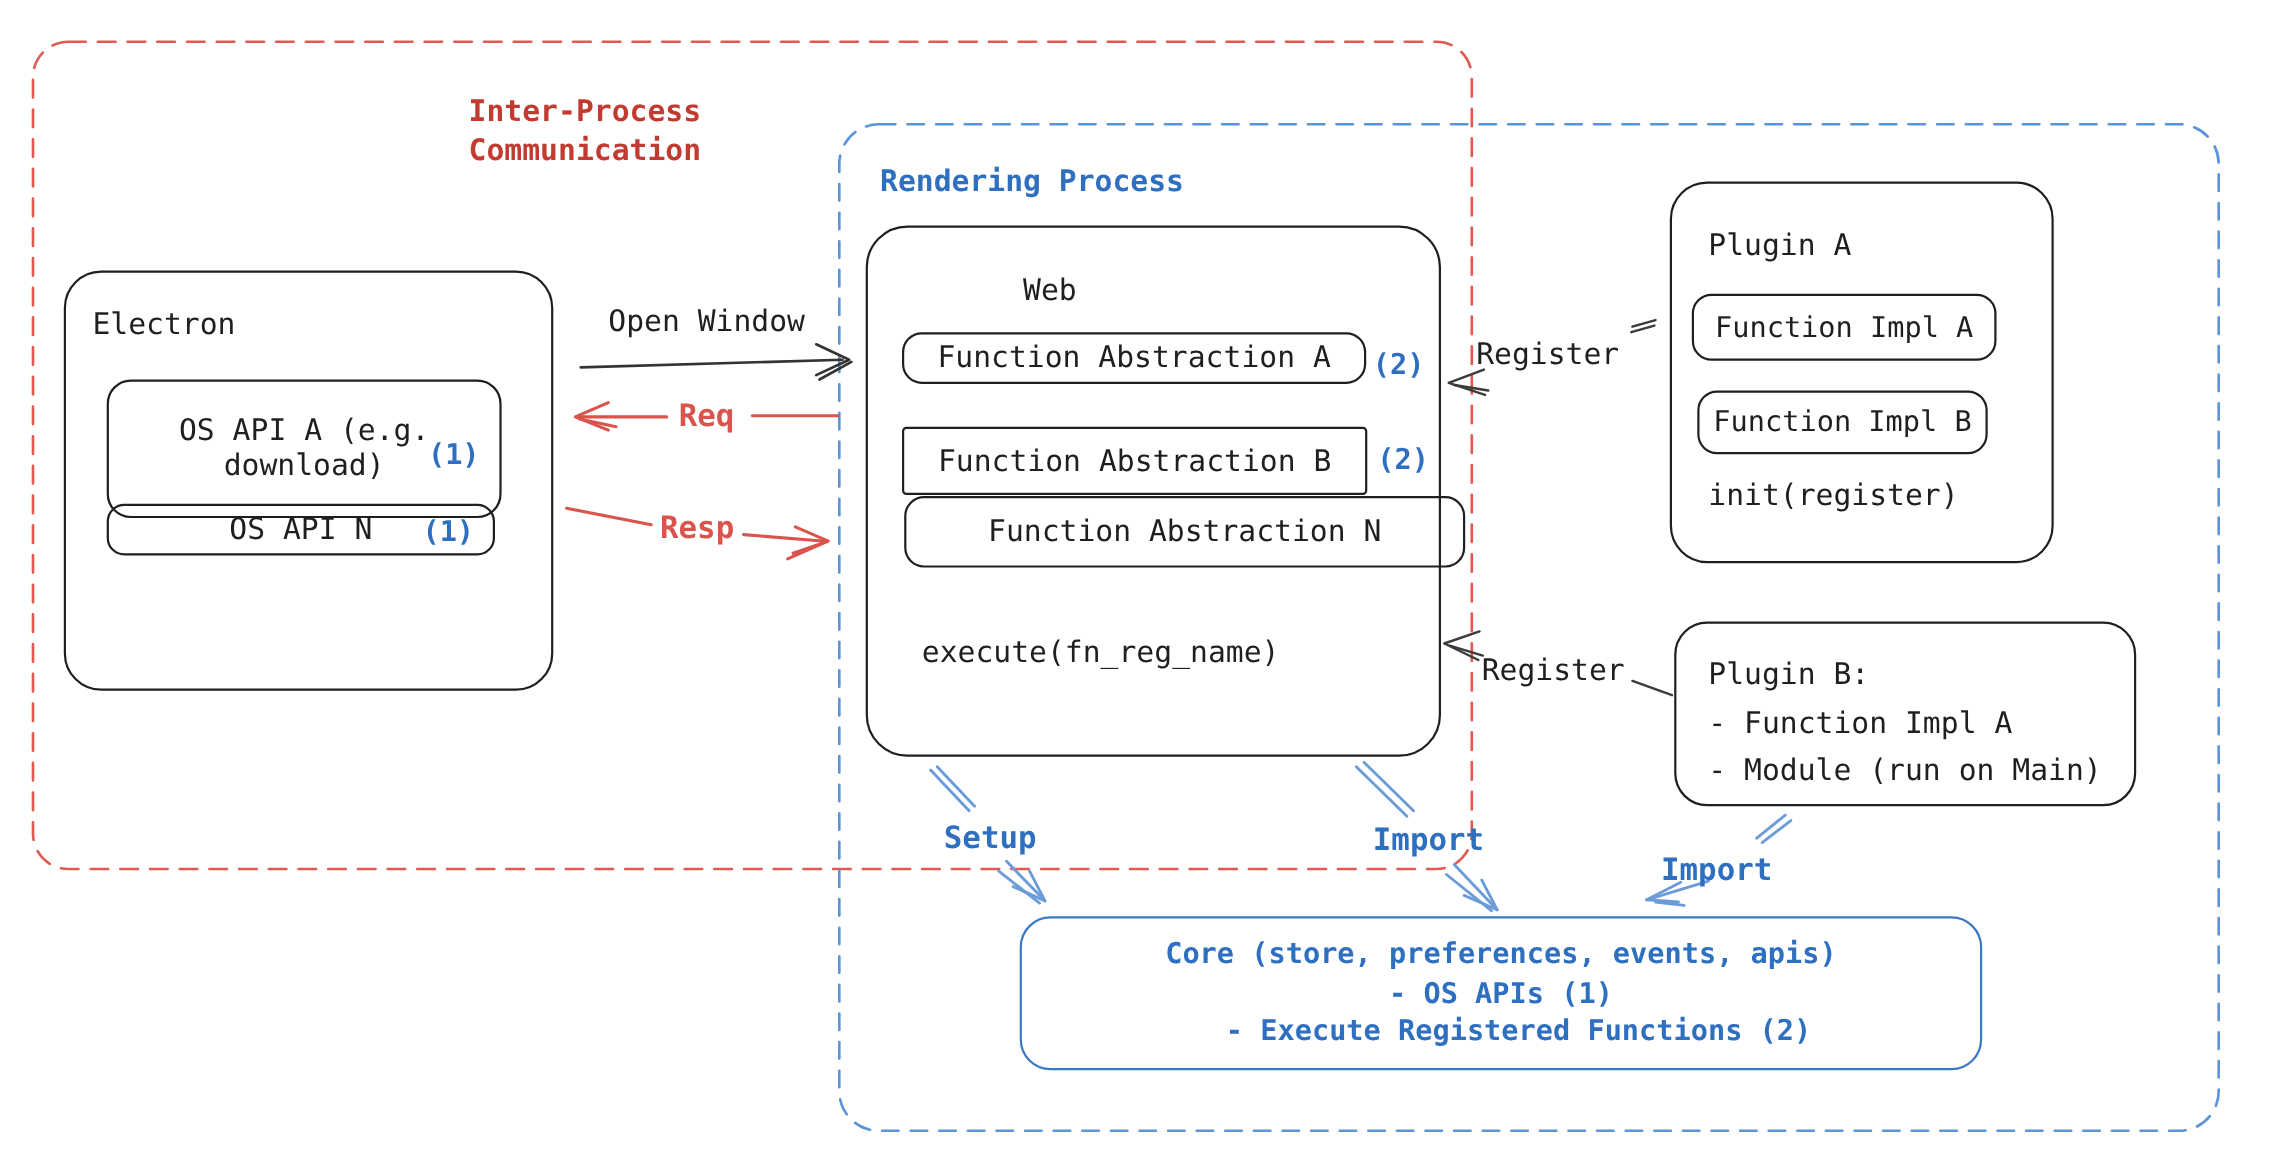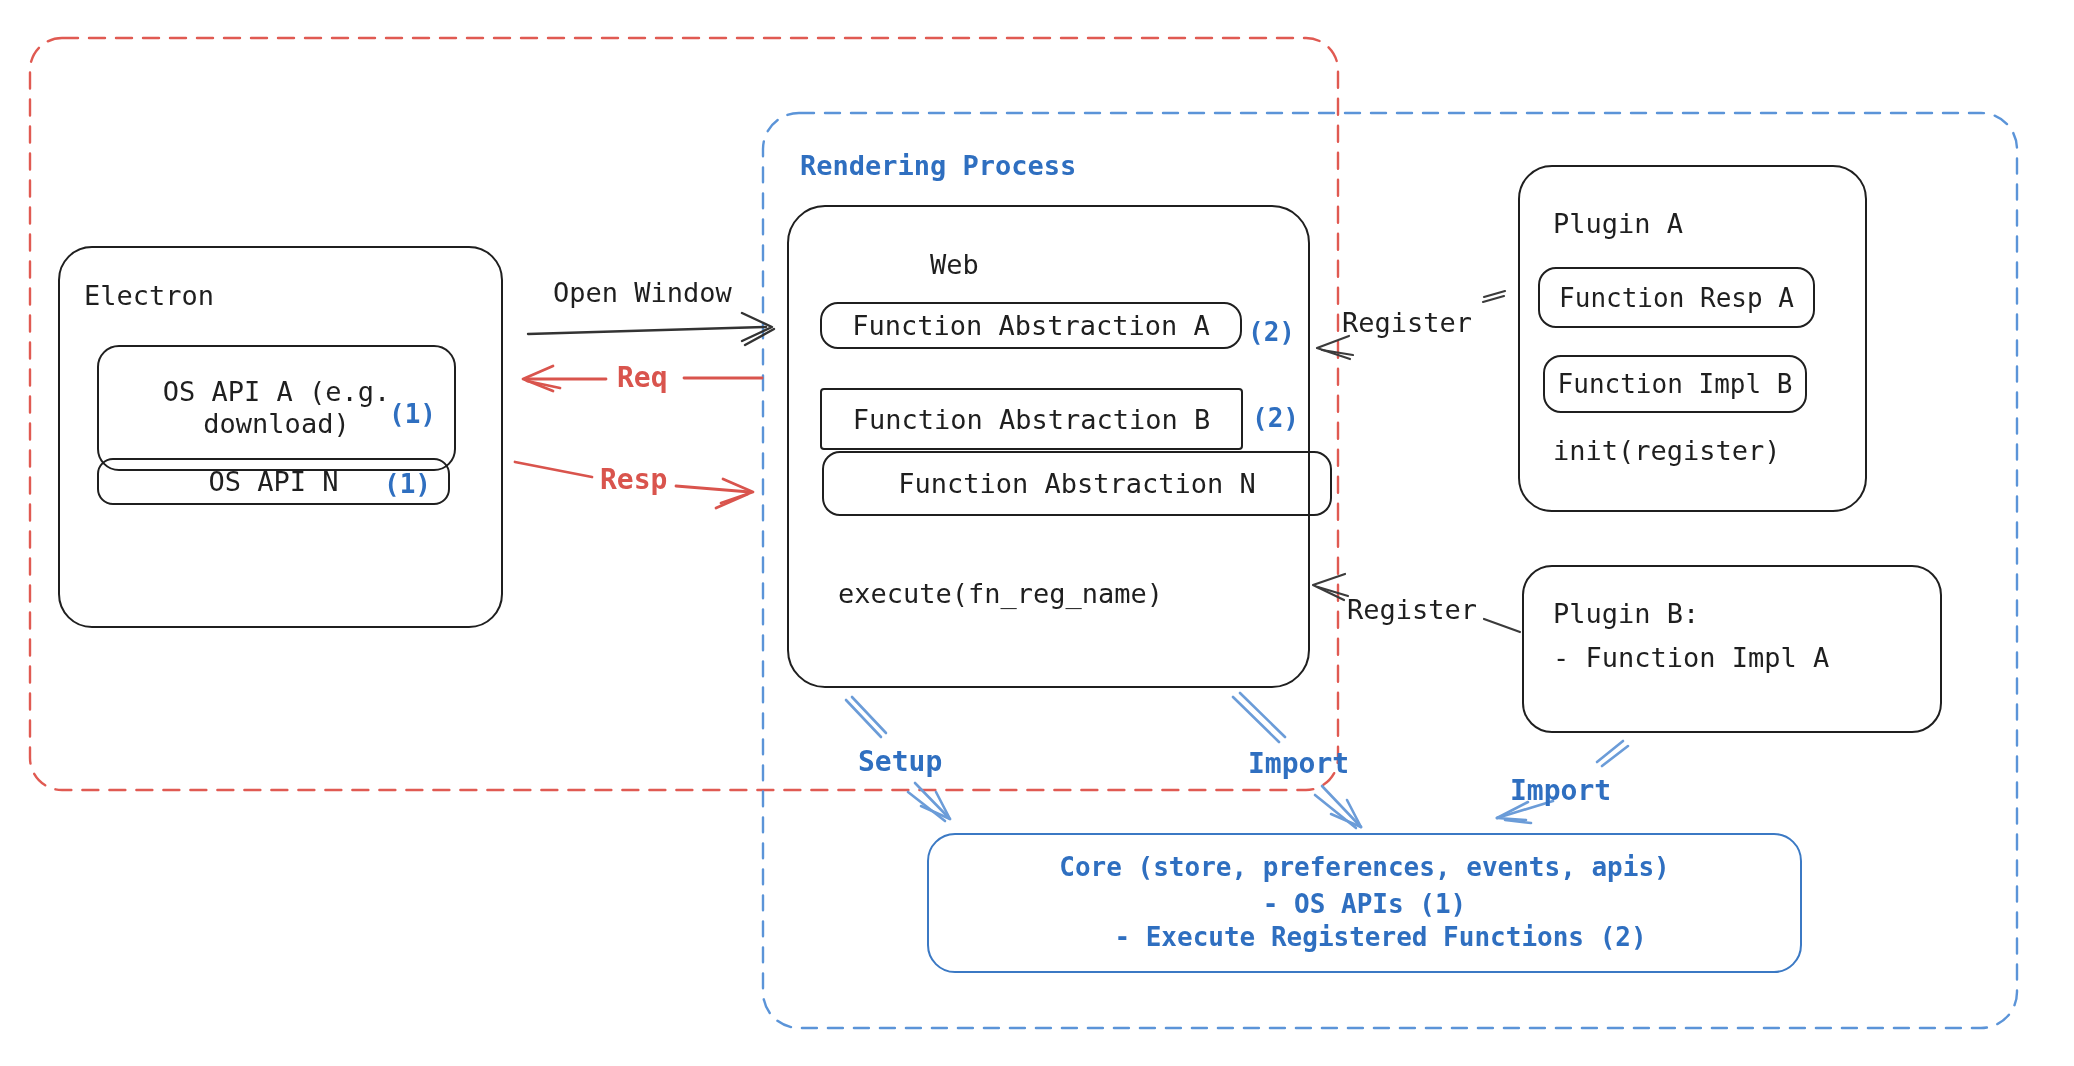--- a/index.html
+++ b/index.html
@@ -81,20 +81,22 @@
     <g stroke="#6b9cd8" stroke-width="2.6">
       <path d="M1623,741 L1597,762"></path>
       <path d="M1628,746 L1602,766"></path>
       <path d="M1553,801 L1497,818"></path>
       <path d="M1528,802 L1497,818"></path>
       <path d="M1526,820 L1497,818"></path>
       <path d="M1531,823 L1505,820"></path>
     </g>
   </svg>
 
+  <div class="lbl red" style="left:426px;top:84px;line-height:35px;">Inter-Process
+Communication</div>
   <div class="lbl blue" style="left:800px;top:148px;">Rendering Process</div>
 
   <div class="box" style="left:58px;top:246px;width:445px;height:382px;border-radius:34px;"></div>
   <div class="lbl" style="left:84px;top:278px;">Electron</div>
 
   <div class="box" style="left:97px;top:345px;width:359px;height:126px;border-radius:22px;">
     <div style="position:absolute;left:0;top:0;width:100%;height:100%;display:flex;flex-direction:column;align-items:center;justify-content:center;line-height:32px;" class="center-text">
       <span>OS API A (e.g.</span>
       <span>download)</span>
     </div>
@@ -122,30 +124,31 @@
   <div class="box cbox" style="left:822px;top:451px;width:510px;height:65px;border-radius:18px;">
     <span class="center-text">Function Abstraction N</span>
   </div>
 
   <div class="lbl" style="left:838px;top:576px;">execute(fn_reg_name)</div>
 
   <div class="box" style="left:1518px;top:165px;width:349px;height:347px;border-radius:34px;"></div>
   <div class="lbl" style="left:1553px;top:206px;text-align:center;">Plugin A</div>
 
   <div class="box cbox" style="left:1538px;top:267px;width:277px;height:61px;border-radius:18px;">
-    <span class="center-text" style="font-size:26px;">Function Resp A</span>
+    <span class="center-text" style="font-size:26px;">Function Impl A</span>
   </div>
   <div class="box cbox" style="left:1543px;top:355px;width:264px;height:58px;border-radius:18px;">
     <span class="center-text" style="font-size:26px;">Function Impl B</span>
   </div>
   <div class="lbl" style="left:1553px;top:433px;">init(register)</div>
 
   <div class="box" style="left:1522px;top:565px;width:420px;height:168px;border-radius:30px;"></div>
   <div class="lbl" style="left:1553px;top:596px;">Plugin B:</div>
   <div class="lbl" style="left:1553px;top:640px;">- Function Impl A</div>
+  <div class="lbl" style="left:1553px;top:683px;">- Module (run on Main)</div>
 
   <div class="box" style="left:927px;top:833px;width:875px;height:140px;border-radius:28px;border-color:#3b79c4;border-width:2.2px;"></div>
   <div class="corelines" style="left:927px;top:850px;width:875px;">Core (store, preferences, events, apis)</div>
   <div class="corelines" style="left:927px;top:887px;width:875px;">- OS APIs (1)</div>
   <div class="corelines" style="left:927px;top:920px;width:875px;margin-left:16px;">- Execute Registered Functions (2)</div>
 
   <div class="lbl" style="left:553px;top:275px;">Open Window</div>
   <div class="lbl redlite" style="left:617px;top:360px;font-size:28px;">Req</div>
   <div class="lbl redlite" style="left:600px;top:462px;font-size:28px;">Resp</div>
   <div class="lbl" style="left:1342px;top:305px;">Register</div>

